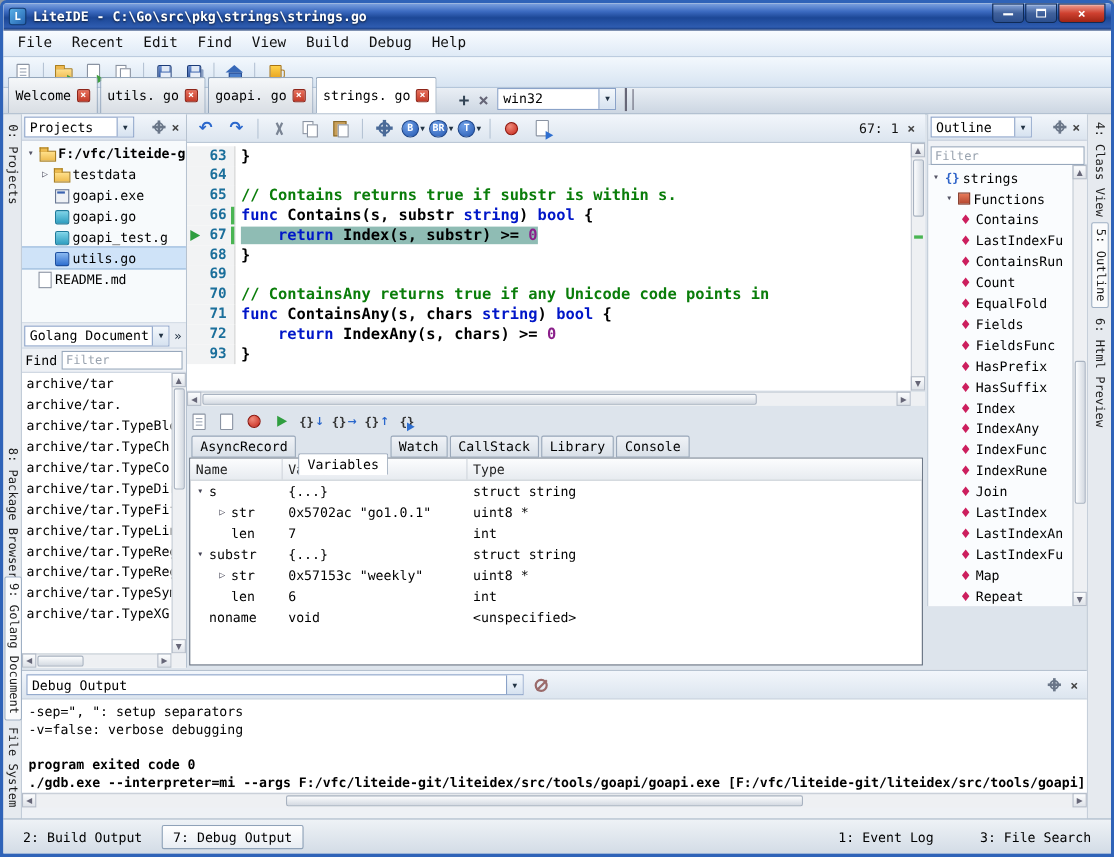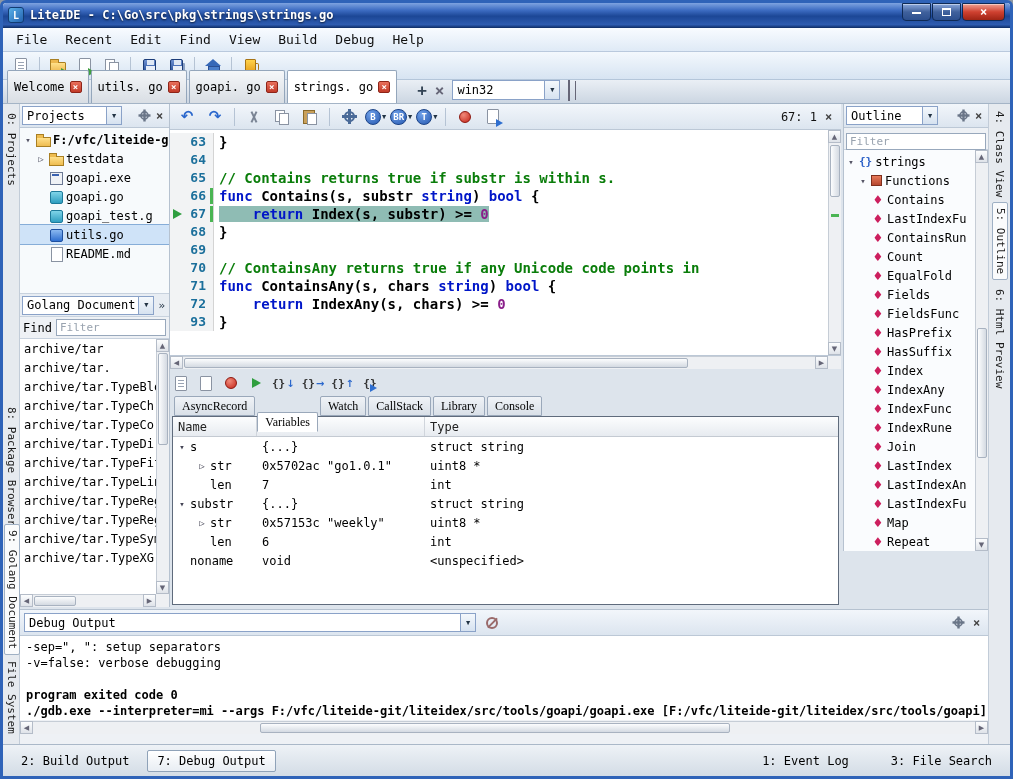--- a/index.html
+++ b/index.html
@@ -143,21 +143,21 @@
   .garrow{position:absolute;left:3px;top:4px;width:0;height:0;border-top:5px solid transparent;border-bottom:5px solid transparent;border-left:9px solid #2f9e3f;}
   .ln .c{flex:1;white-space:pre;overflow:hidden;padding-left:5px;color:#000;}
   .kw{color:#0016c8;}
   .cm{color:#0a7d0a;}
   .nm{color:#8a1f8a;}
   .hl{background:#8fbcb4;}
   .dbg-toolbar{position:absolute;top:268px;left:2px;height:22px;display:flex;align-items:center;gap:7px;}
   .dbtn{height:20px;min-width:18px;display:flex;align-items:center;justify-content:center;gap:1px;}
   .dbg-tabs{position:absolute;top:292px;left:4px;display:flex;}
   .dtab{height:20px;margin-right:2px;padding:0 7px;font-size:12px;display:flex;align-items:center;border:1px solid #9aa8ba;border-radius:2px 2px 0 0;
-    background:linear-gradient(#f0f3f7,#d9e0e8);position:relative;font-family:Liberation Serif, serif;}
+    background:linear-gradient(#f0f3f7,#d9e0e8);position:relative;}
   .dtab.active{background:#fff;border-bottom-color:#fff;z-index:2;margin-top:16px;}
   .var-table{position:absolute;top:312px;left:2px;right:2px;bottom:2px;background:#fff;border:1px solid #5f6b7c;}
   .var-head{display:flex;height:20px;background:linear-gradient(#fcfdfe,#e7ebf0);border-bottom:1px solid #c4cad2;font-size:12px;color:#222;}
   .vh{display:flex;align-items:center;padding-left:5px;border-right:1px solid #d0d5dc;}
   .vh.name{width:84px;}
   .vh.value{width:168px;}
   .vh.type{flex:1;border-right:none;}
   .vrow{display:flex;height:19px;align-items:center;font-size:12px;}
   .vc{overflow:hidden;white-space:nowrap;}
   .vc.name{width:84px;display:flex;align-items:center;gap:3px;}
@@ -335,21 +335,21 @@
         <div class="trow" style="padding-left: 16px;">
           <span class="texp"></span>
           <span class="fic gofile"></span>
           <span>goapi_test.g</span>
         </div>
         <div class="trow selected" style="padding-left: 16px;">
           <span class="texp"></span>
           <span class="fic gofile-sel"></span>
           <span>utils.go</span>
         </div>
-        <div class="trow" style="padding-left: 16px; align-items: center;">
+        <div class="trow" style=" align-items: center;">
           <span class="texp"></span>
           <span class="fic doc"></span>
           <span>README.md</span>
         </div>
       </div>
     <div class="doc-combo-row">
       <div class="combo doc-combo">
         <span class="clabel">Golang Document</span>
         <span class="carrow">▼</span>
       </div>

